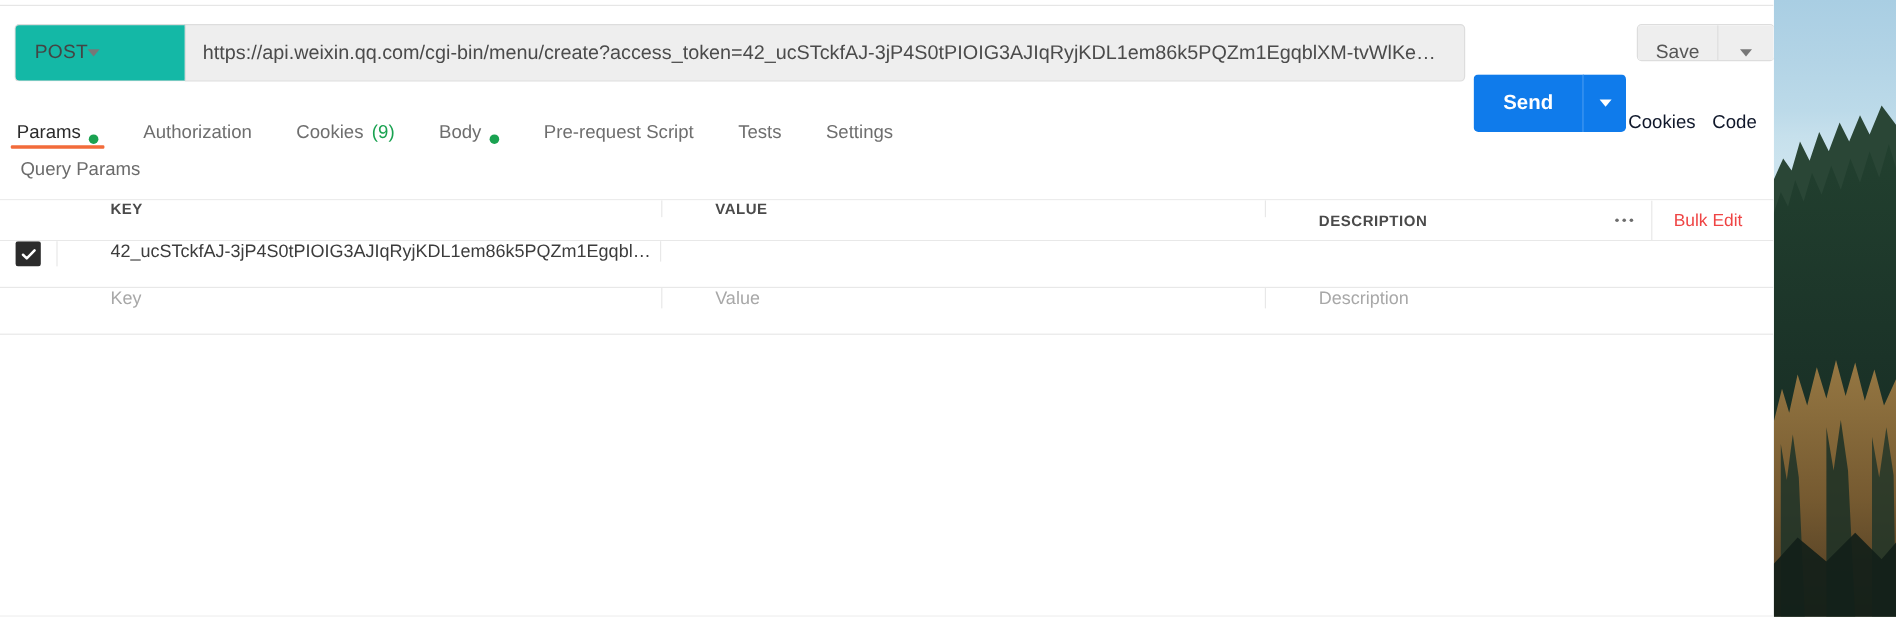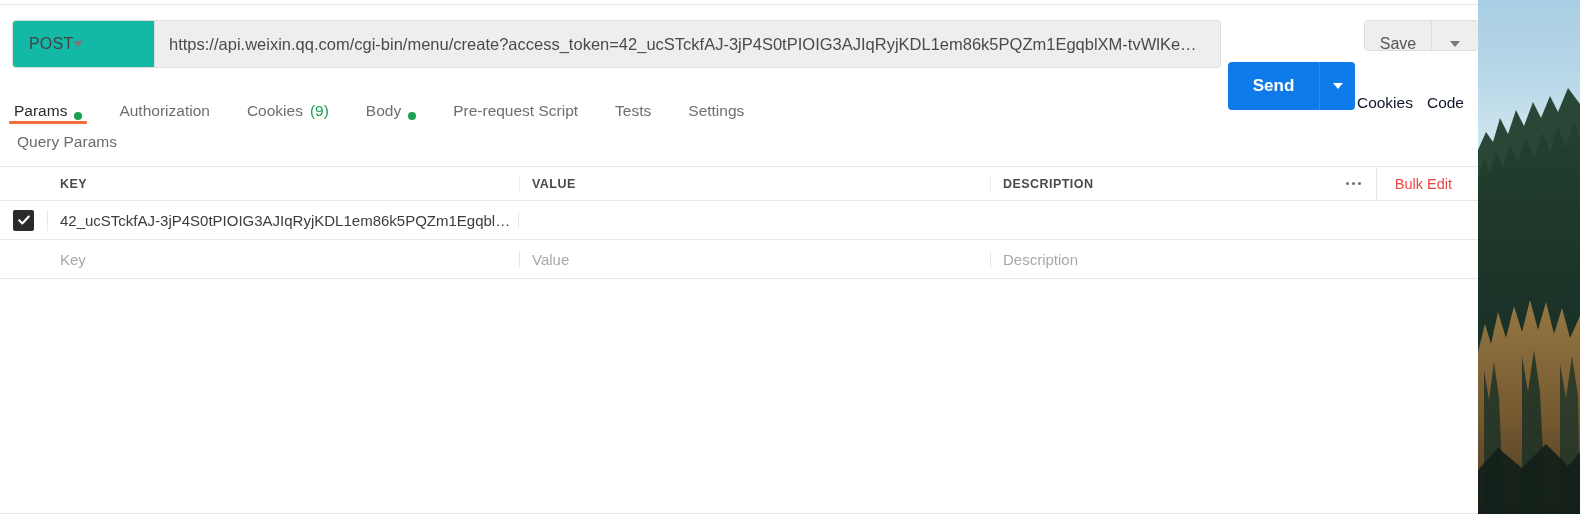--- a/index.html
+++ b/index.html
@@ -285,24 +285,25 @@
   
   .params-table {
     position: absolute;
     top: 166px;
     left: 0;
     width: 1478px;
     border-top: 1px solid #e8e8e8;
   }
   .row {
     display: flex;
-    align-items: center;
+    align-items: flex-start;
     height: 38px;
     border-bottom: 1px solid #e8e8e8;
     background: #ffffff;
+    gap: 32px;
   }
   .row.header-row {
     height: 33px;
   }
   .cell {
     display: flex;
     align-items: center;
     box-sizing: border-box;
     border-right: 1px solid #e8e8e8;
     padding: 0 0 0 12px;

